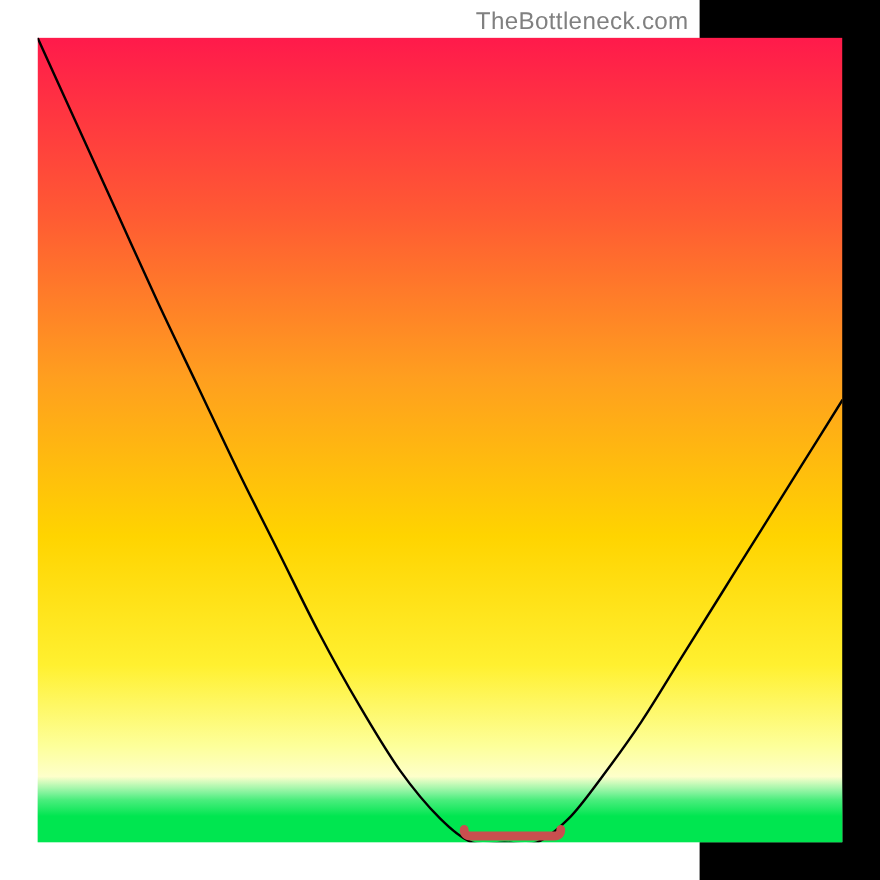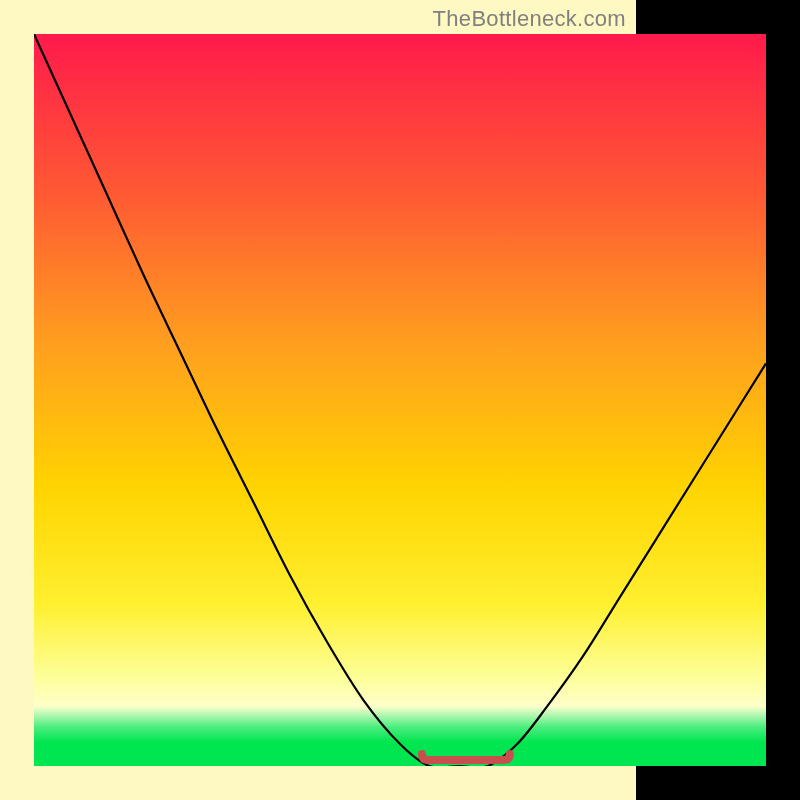--- a/index.html
+++ b/index.html
@@ -8,21 +8,21 @@
     width: 800px;
     height: 800px;
     background: #000;
     overflow: hidden;
     font-family: Arial, Helvetica, sans-serif;
   }
   .frame {
     position: relative;
     width: 636px;
     height: 800px;
-    background: #fef9c3;
+    background: #ffffff;
   }
   .plot-area {
     position: absolute;
     left: 34px;
     top: 34px;
     width: 732px;
     height: 732px;
     overflow: hidden;
   }
   .grad {

